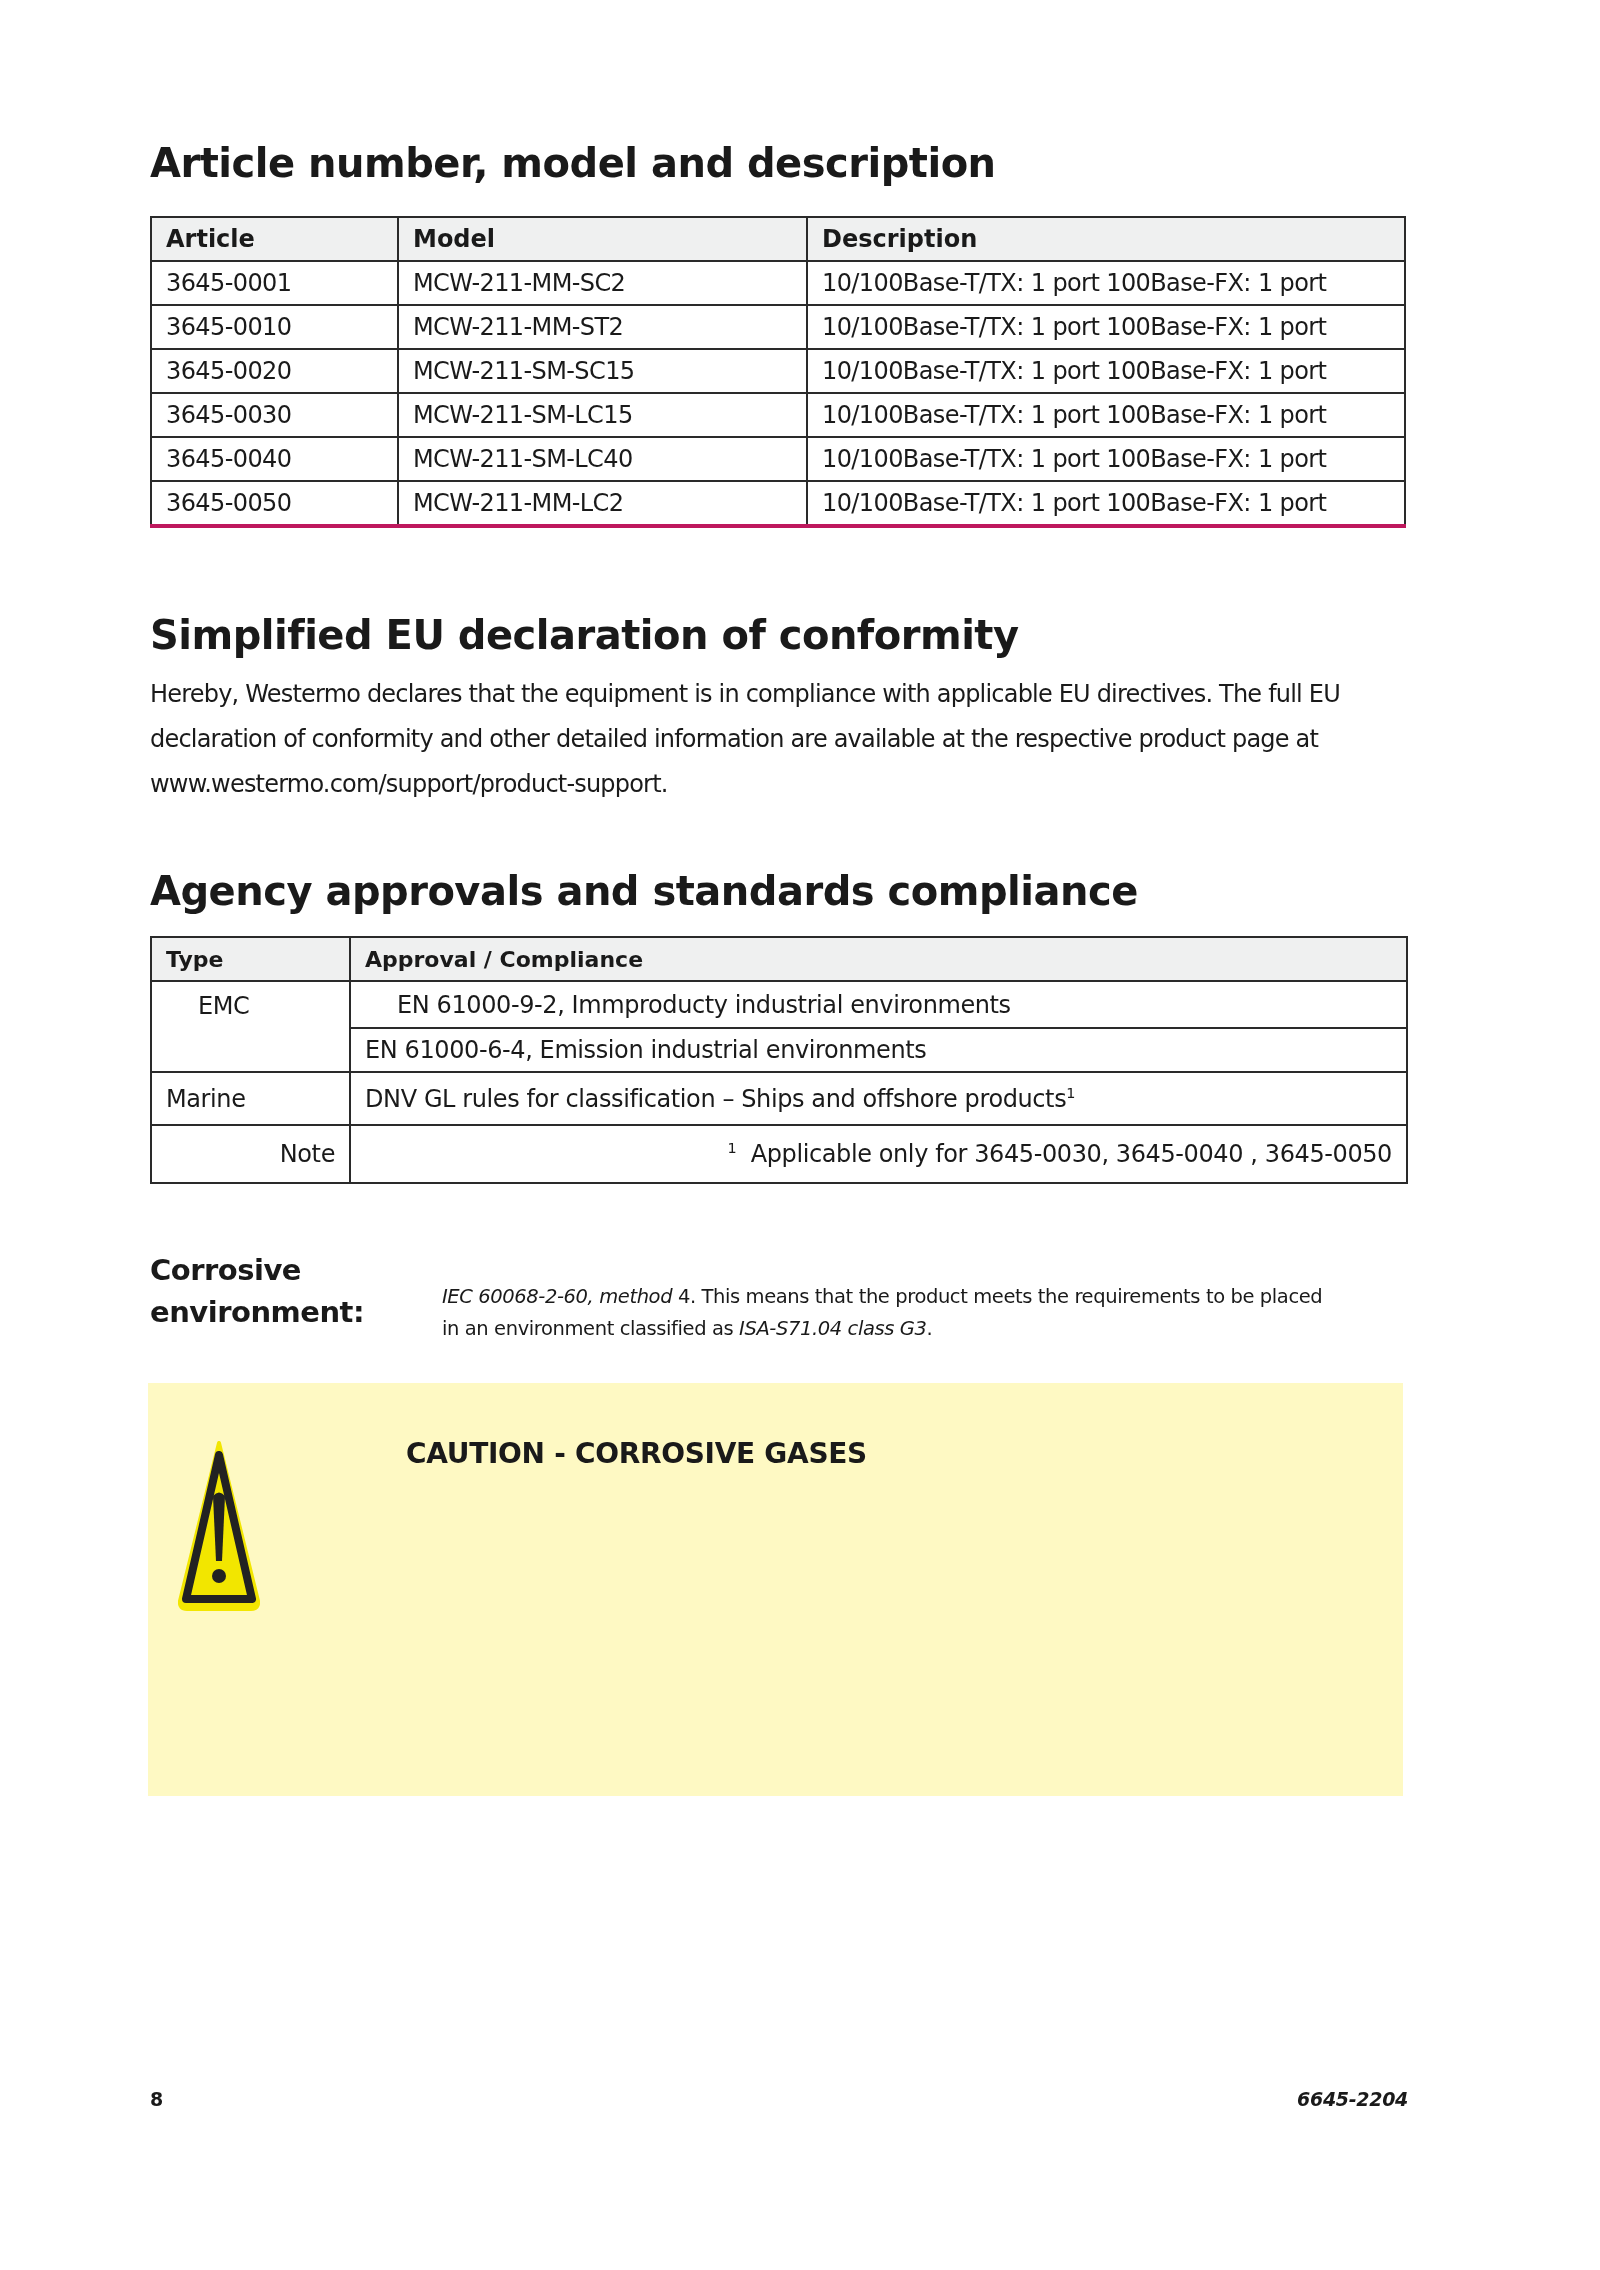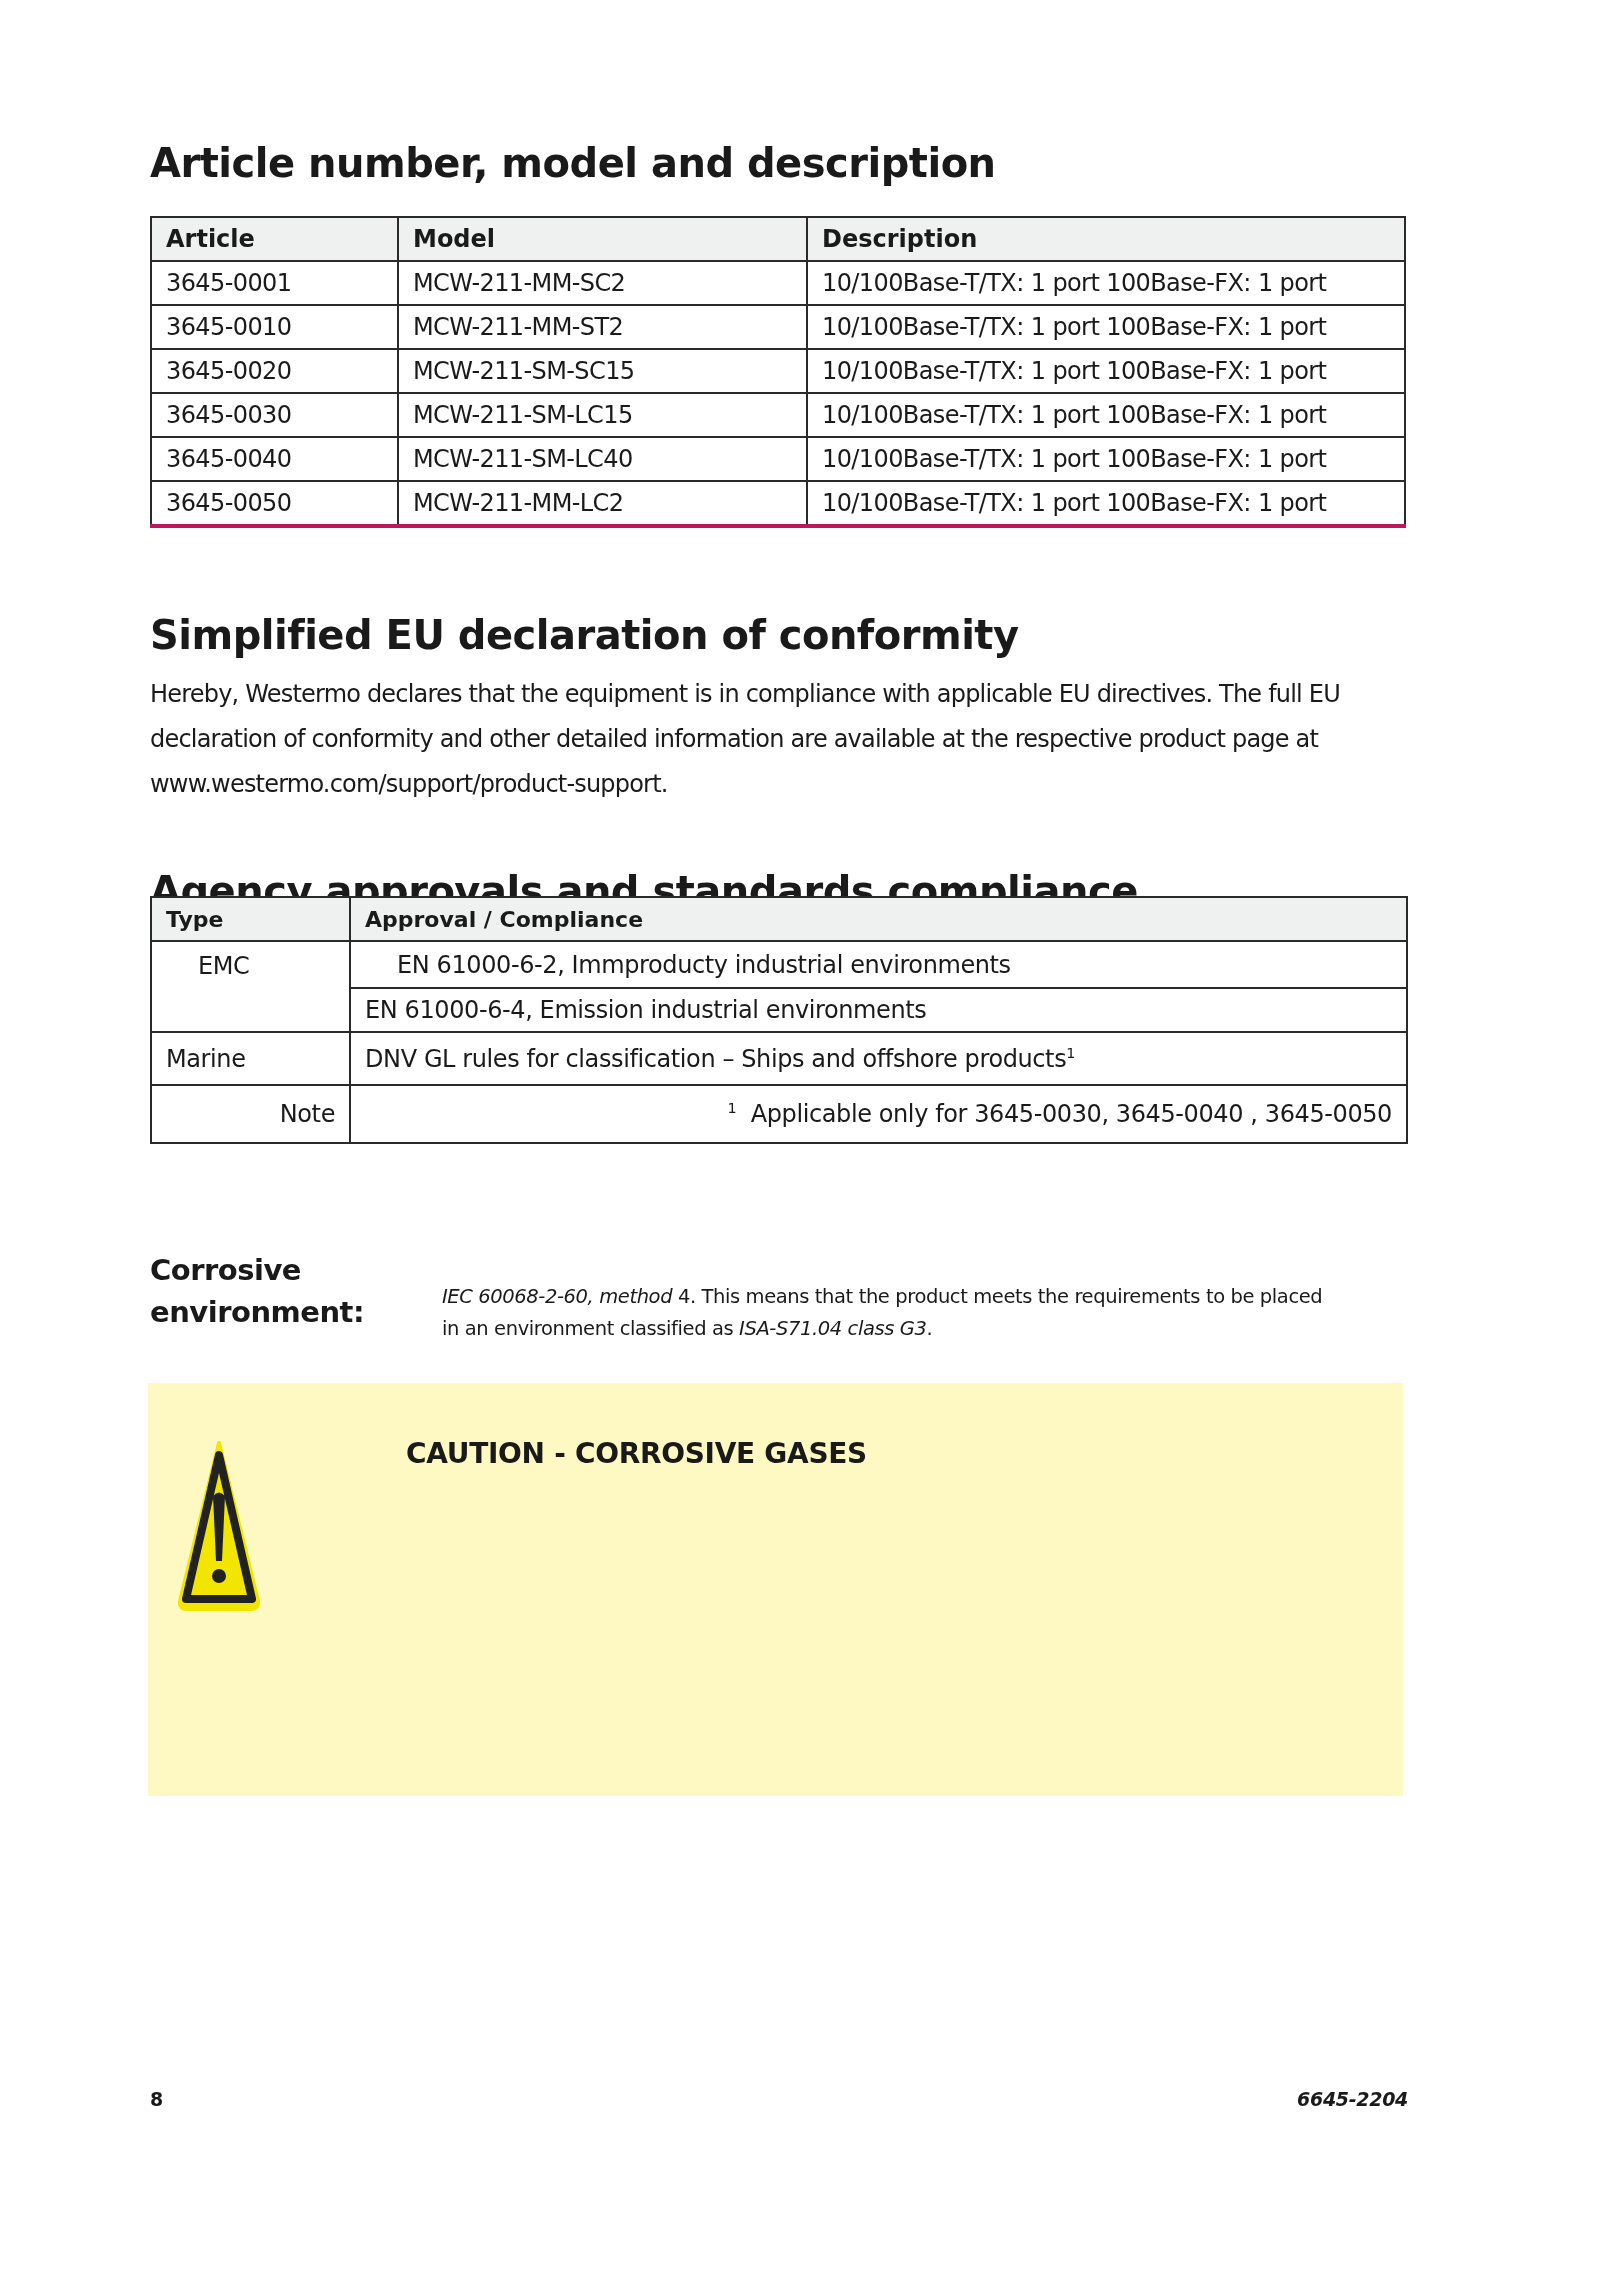--- a/index.html
+++ b/index.html
@@ -21,21 +21,21 @@
       white-space: nowrap; overflow: hidden;
     }
     table.doc th { background: #eff0f0; font-weight: bold; color: #1a1a1a; }
     table.doc td { background: #ffffff; font-weight: normal; color: #1a1a1a; }
 
     #t1 { left: 150px; top: 216px; width: 1254px; }
     #t1 th { height: 42px; font-size: 24px; }
     #t1 td { height: 42px; font-size: 24px; letter-spacing: -0.6px; }
     #t1 tr:last-child td { border-bottom: 4px solid #be185d; }
 
-    #t2 { left: 150px; top: 896px; width: 1256px; }
+    #t2 { left: 150px; top: 936px; width: 1256px; }
     #t2 th { height: 42px; font-size: 22px; }
     #t2 td { font-size: 24px; letter-spacing: -0.4px; }
     #t2 td.emc { vertical-align: top; padding-top: 10px; }
     #t2 tr.r1 td { height: 45px; padding-left: 46px; }
     #t2 tr.r2 td { height: 42px; }
     #t2 tr.r3 td { height: 51px; }
     #t2 tr.r4 td { height: 56px; text-align: right; }
 
     .para {
       position: absolute; left: 150px; width: 1260px; margin: 0;
@@ -137,21 +137,21 @@
       <col style="width:199px">
       <col style="width:1057px">
     </colgroup>
   <tbody>
       <tr>
     <th>Type</th>
     <th>Approval / Compliance</th>
   </tr>
   <tr class="r1">
     <td class="emc" rowspan="2">EMC</td>
-    <td>EN 61000-6-2, Immproducty industrial environments</td>
+    <td>EN 61000-9-2, Immproducty industrial environments</td>
   </tr>
   <tr class="r2">
     <td>EN 61000-6-4, Emission industrial environments</td>
   </tr>
   <tr class="r3">
     <td>Marine</td>
     <td><span>DNV GL rules for classification – Ships and offshore products</span><sup>1</sup></td>
   </tr>
   <tr class="r4">
     <td>Note</td>

